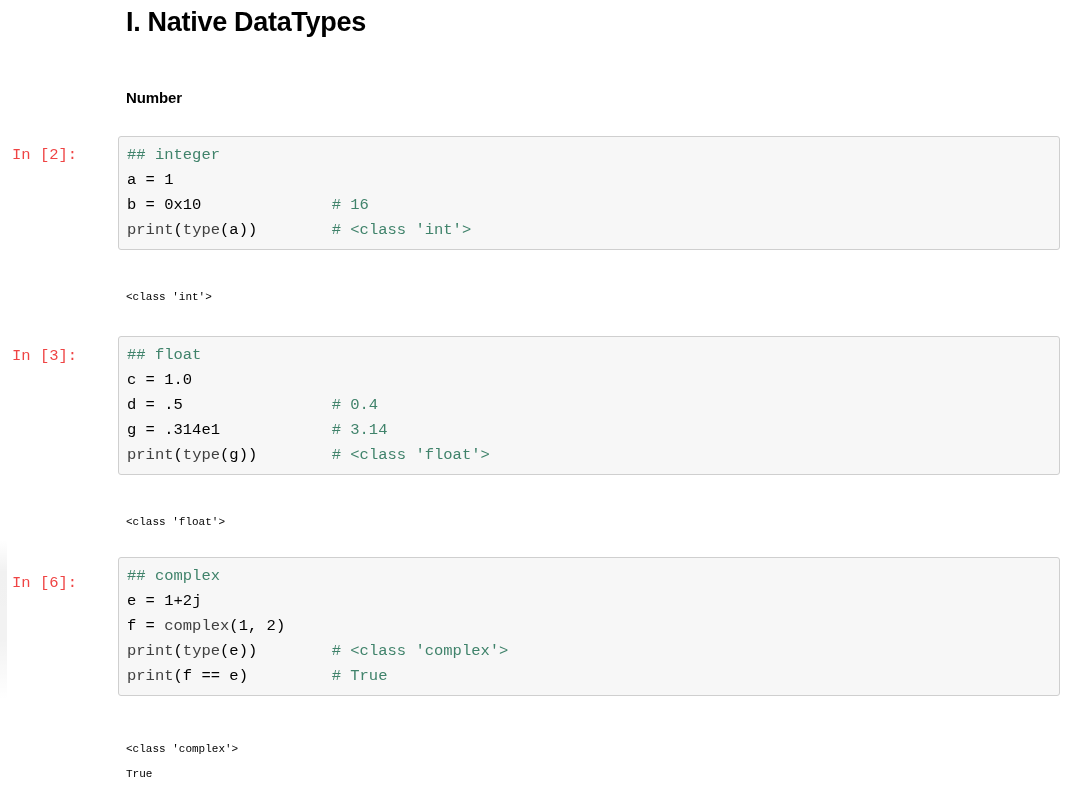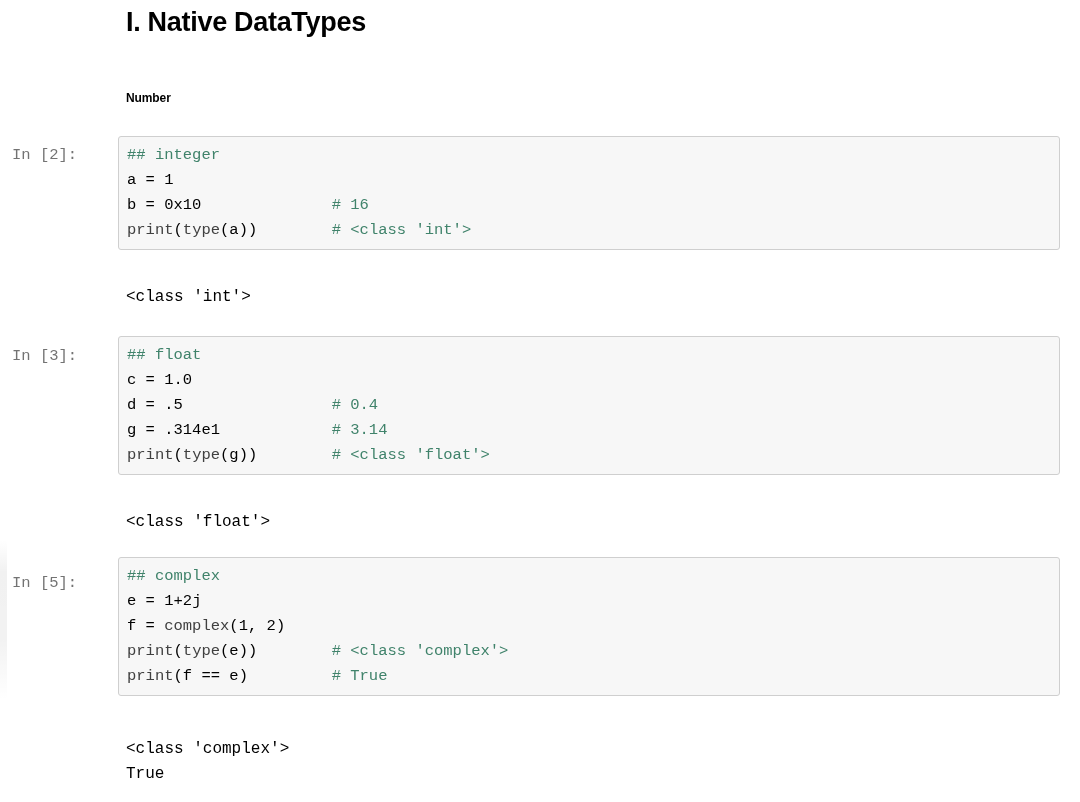--- a/index.html
+++ b/index.html
@@ -49,42 +49,42 @@
   .heading-1 {
     top: 5px;
     font-size: 27px;
     font-weight: bold;
     letter-spacing: -0.3px;
     line-height: 34px;
     color: #000;
   }
   .heading-2 {
     top: 86px;
-    font-size: 12px;
+    font-size: 15px;
     font-weight: bold;
     letter-spacing: -0.1px;
     line-height: 24px;
     color: #000;
   }
 
   
   .code-cell {
     position: absolute;
     left: 0;
     width: 1080px;
   }
   .prompt {
     position: absolute;
     left: 12px;
     width: 98px;
     text-align: left;
     font-family: "Liberation Mono", monospace;
     font-size: 15.5px;
     line-height: 25px;
-    color: #737373;
+    color: #ef4444;
     white-space: pre;
   }
   .input-box {
     position: absolute;
     left: 118px;
     width: 942px;
     background: #f7f7f7;
     border: 1px solid #cfcfcf;
     border-radius: 3px;
     box-sizing: border-box;
@@ -108,21 +108,21 @@
   }
   .code .nm { 
     color: #000000;
   }
 
   
   .output {
     position: absolute;
     left: 126px;
     font-family: "Liberation Mono", monospace;
-    font-size: 16px;
+    font-size: 11px;
     line-height: 25px;
     white-space: pre;
     color: #000000;
   }
 </style>
 </head>
 <body>
 
 <div class="page-edge-shadow"></div>
 
@@ -149,21 +149,21 @@
       <pre class="code"><span class="cm">## float</span>
 c = <span class="nm">1.0</span>
 d = <span class="nm">.5</span>                <span class="cm"># 0.4</span>
 g = <span class="nm">.314e1</span>            <span class="cm"># 3.14</span>
 <span class="bi">print</span>(<span class="bi">type</span>(g))        <span class="cm"># &lt;class 'float'&gt;</span></pre>
     </div>
     <div class="output" style="top:510px">&lt;class 'float'&gt;</div>
   </div>
 
   <div class="code-cell" style="top:0">
-    <div class="prompt" style="top:571px">In [5]:</div>
+    <div class="prompt" style="top:571px">In [6]:</div>
     <div class="input-box" style="top:557px">
       <pre class="code"><span class="cm">## complex</span>
 e = <span class="nm">1</span>+<span class="nm">2j</span>
 f = <span class="bi">complex</span>(<span class="nm">1</span>, <span class="nm">2</span>)
 <span class="bi">print</span>(<span class="bi">type</span>(e))        <span class="cm"># &lt;class 'complex'&gt;</span>
 <span class="bi">print</span>(f == e)         <span class="cm"># True</span></pre>
     </div>
     <div class="output" style="top:737px">&lt;class 'complex'&gt;
 True</div>
   </div>

